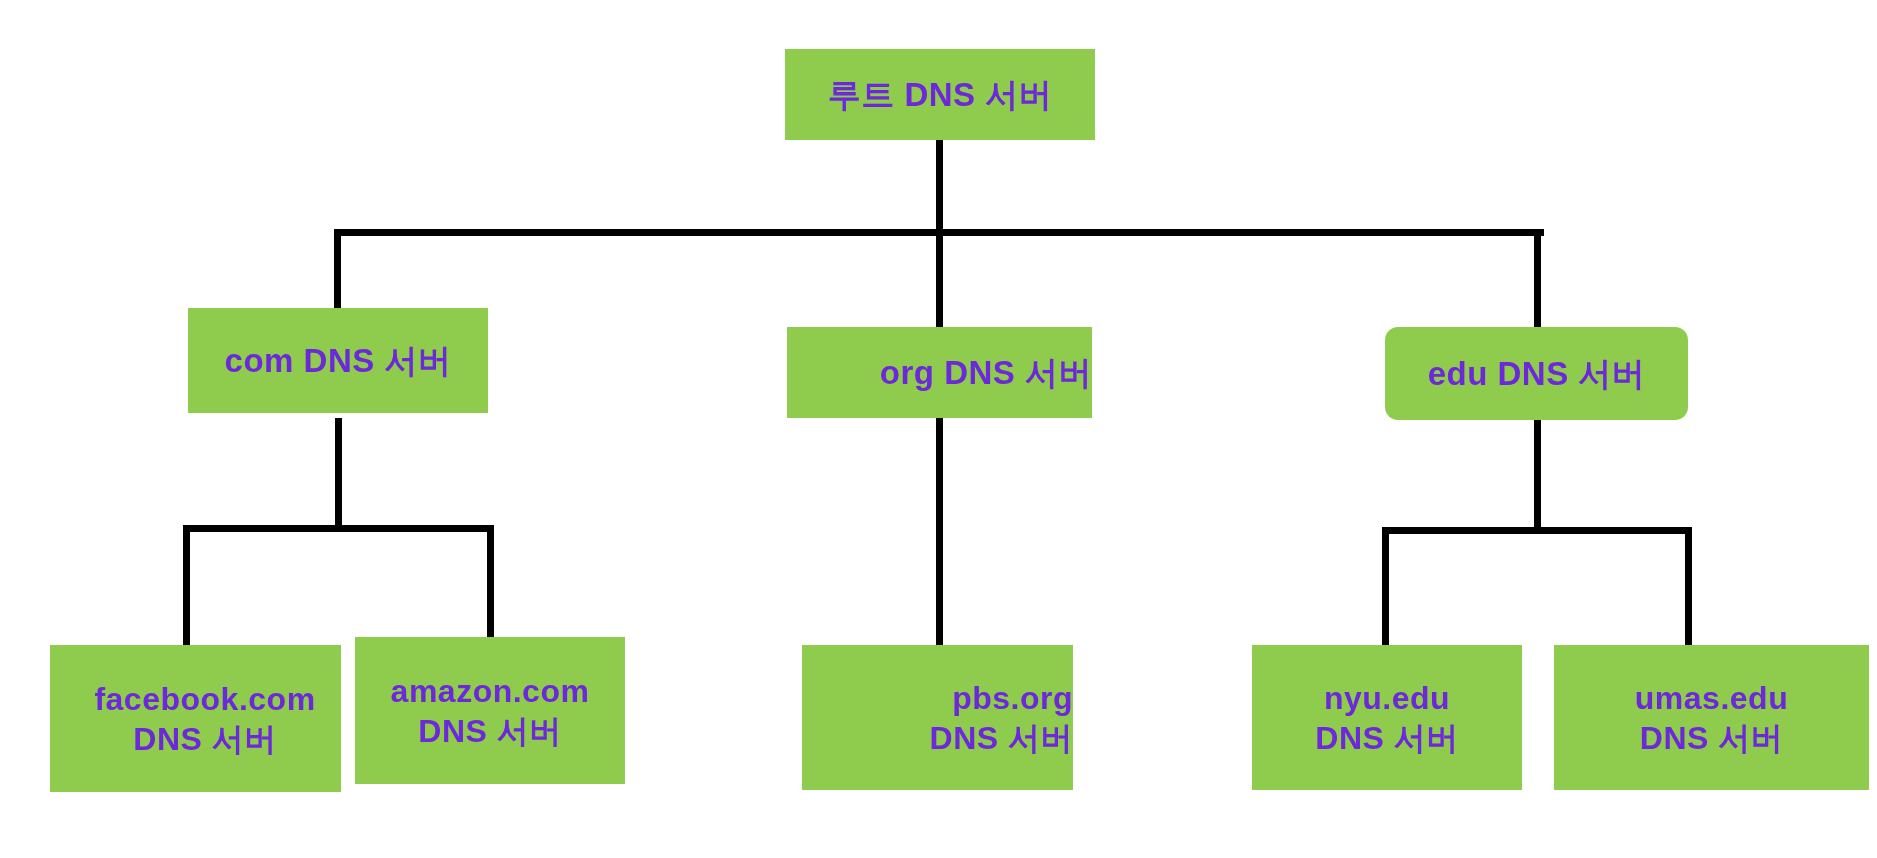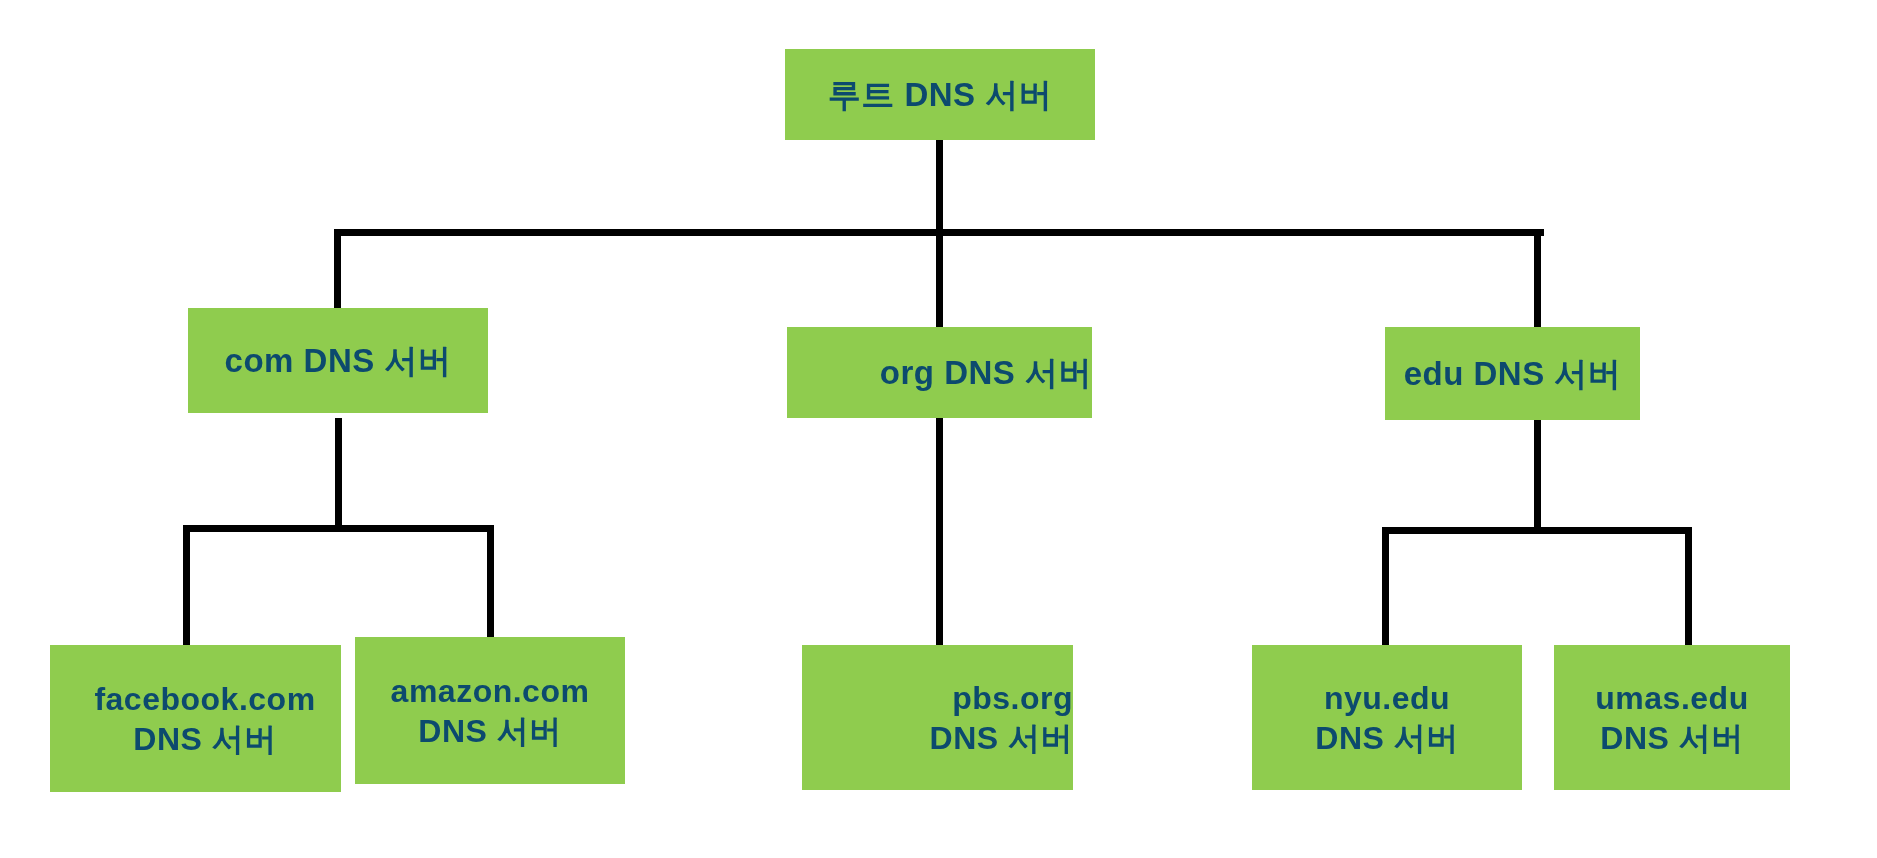--- a/index.html
+++ b/index.html
@@ -11,21 +11,21 @@
   .canvas {
     position: relative;
     width: 1877px;
     height: 858px;
     background: #ffffff;
     overflow: hidden;
   }
   .node {
     position: absolute;
     background: #8fcc4e;
-    color: #0c4a6e;
+    color: #6d28d9;
     font-weight: 700;
     display: flex;
     flex-direction: column;
     align-items: center;
     justify-content: center;
     text-align: center;
     font-size: 33px;
     line-height: 1.25;
     letter-spacing: 0.5px;
   }
@@ -62,38 +62,38 @@
   <div class="node" style="left:785px; top:49px; width:310px; height:91px;">
     <span>루트 DNS 서버</span>
   </div>
 
   <div class="node" style="left:188px; top:308px; width:300px; height:105px;">
     <span>com DNS 서버</span>
   </div>
   <div class="node" style="left:787px; top:327px; width:305px; height:91px;align-items:flex-end;">
     <span>org DNS 서버</span>
   </div>
-  <div class="node" style="left:1385px; top:327px; width:255px; height:93px;">
+  <div class="node" style="left:1385px; top:327px; width:303px; height:93px;border-radius:13px;">
     <span>edu DNS 서버</span>
   </div>
 
   <div class="node" style="left:50px; top:645px; width:272px; height:147px; font-size:32px;padding-left:19px;">
     <span>facebook.com</span>
     <span>DNS 서버</span>
   </div>
   <div class="node" style="left:355px; top:637px; width:270px; height:147px; font-size:32px;">
     <span>amazon.com</span>
     <span>DNS 서버</span>
   </div>
   <div class="node" style="left:802px; top:645px; width:271px; height:145px; font-size:32px;align-items:flex-end;">
     <span>pbs.org</span>
     <span>DNS 서버</span>
   </div>
   <div class="node" style="left:1252px; top:645px; width:270px; height:145px; font-size:32px;justify-content:center;">
     <span>nyu.edu</span>
     <span>DNS 서버</span>
   </div>
-  <div class="node" style="left:1554px; top:645px; width:236px; height:145px; font-size:32px;">
+  <div class="node" style="left:1554px; top:645px; width:315px; height:145px; font-size:32px;">
     <span>umas.edu</span>
     <span>DNS 서버</span>
   </div>
 
 </div>
 
 </body></html>

